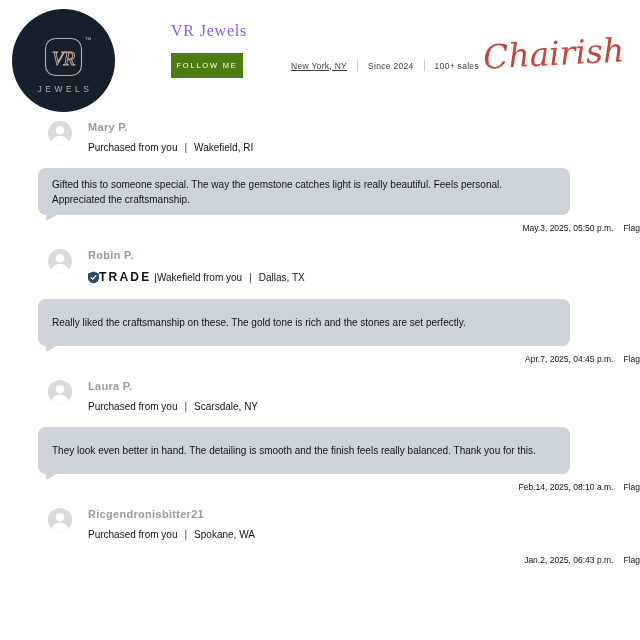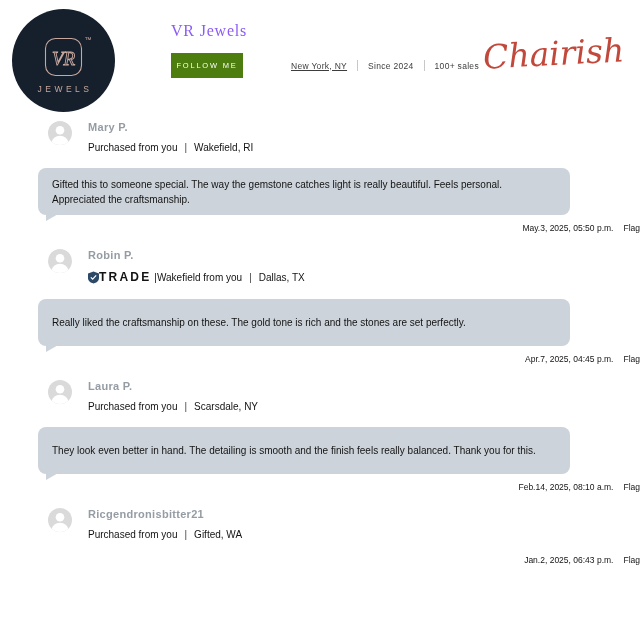--- a/index.html
+++ b/index.html
@@ -192,21 +192,21 @@
           <svg width="24" height="24" viewBox="0 0 24 24">
             <circle cx="12" cy="9.3" r="4.3" fill="#ffffff"></circle>
             <ellipse cx="12" cy="21.5" rx="8.2" ry="6.8" fill="#ffffff"></ellipse>
           </svg>
         </span>
         <div class="rev-id">
           <div class="rev-name">Ricgendronisbitter21</div>
           <div class="rev-sub">
             <span>Purchased from you</span>
             <span class="sep">|</span>
-            <span>Gifted, WA</span>
+            <span>Spokane, WA</span>
           </div>
         </div>
       </div>
       <div class="rev-date">
         <span>Jan.2, 2025, 06:43 p.m.</span>
         <a class="flag-link">Flag</a>
       </div>
     </section>
 
   </main>

